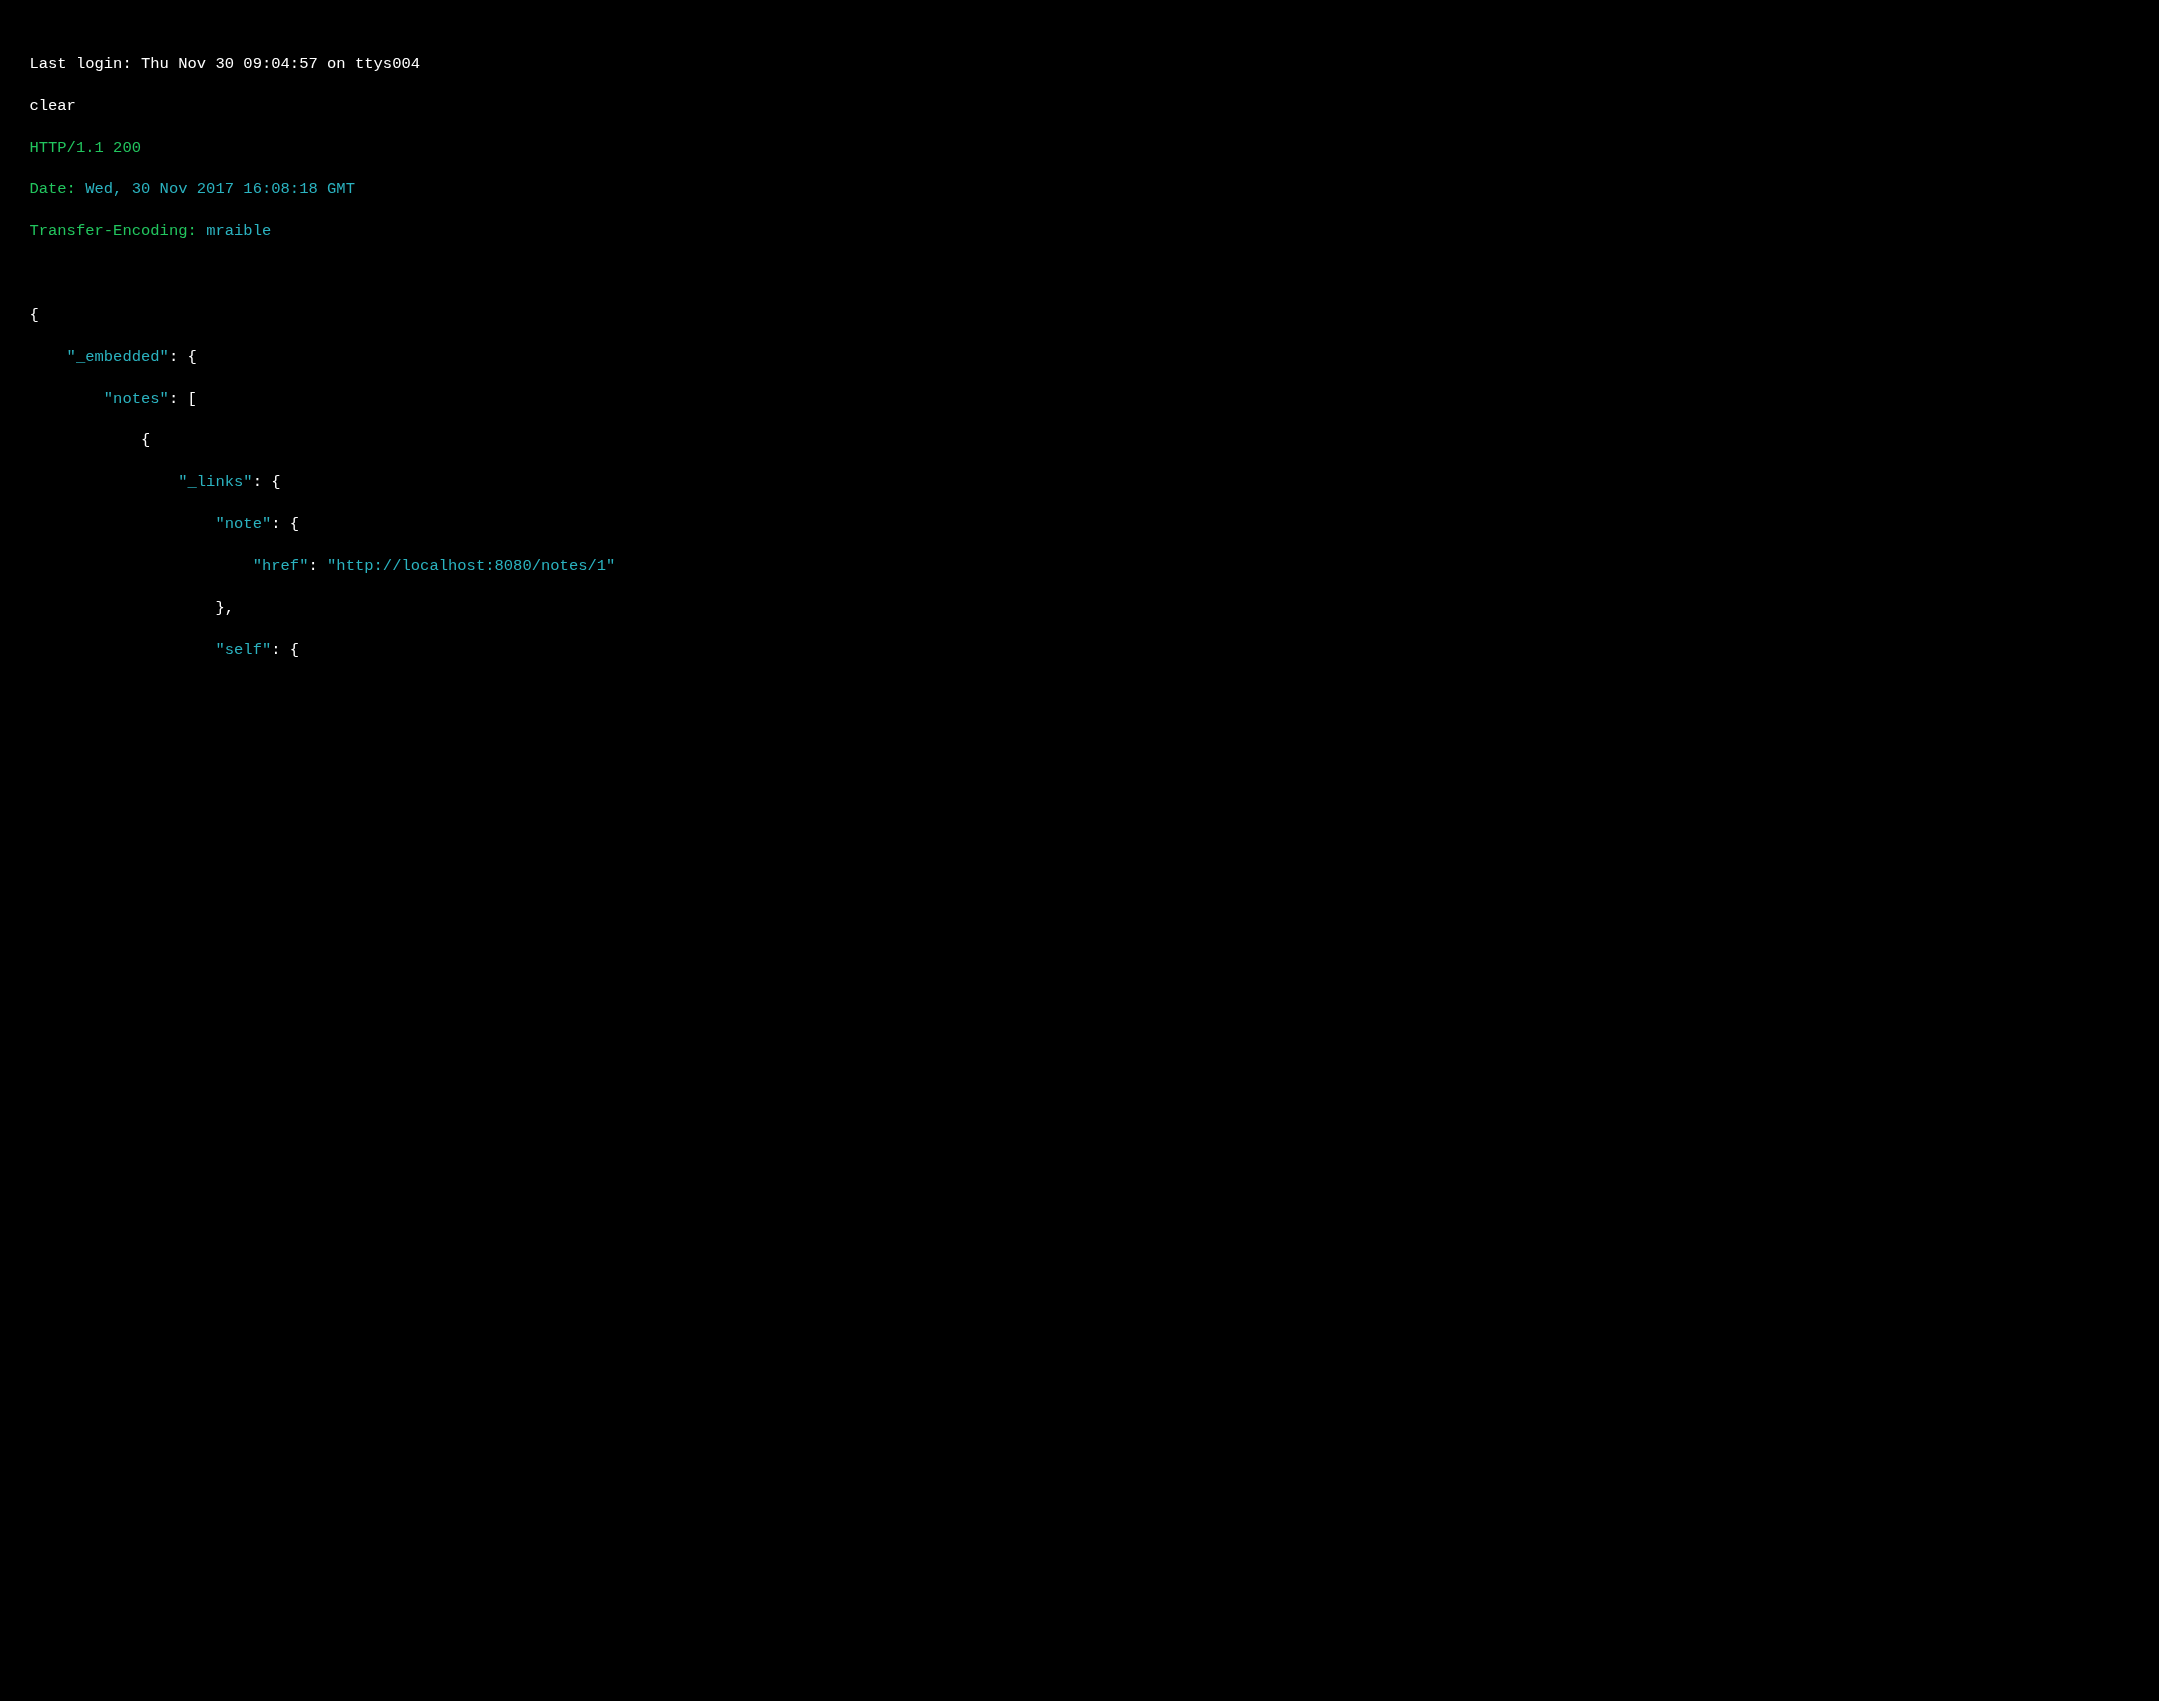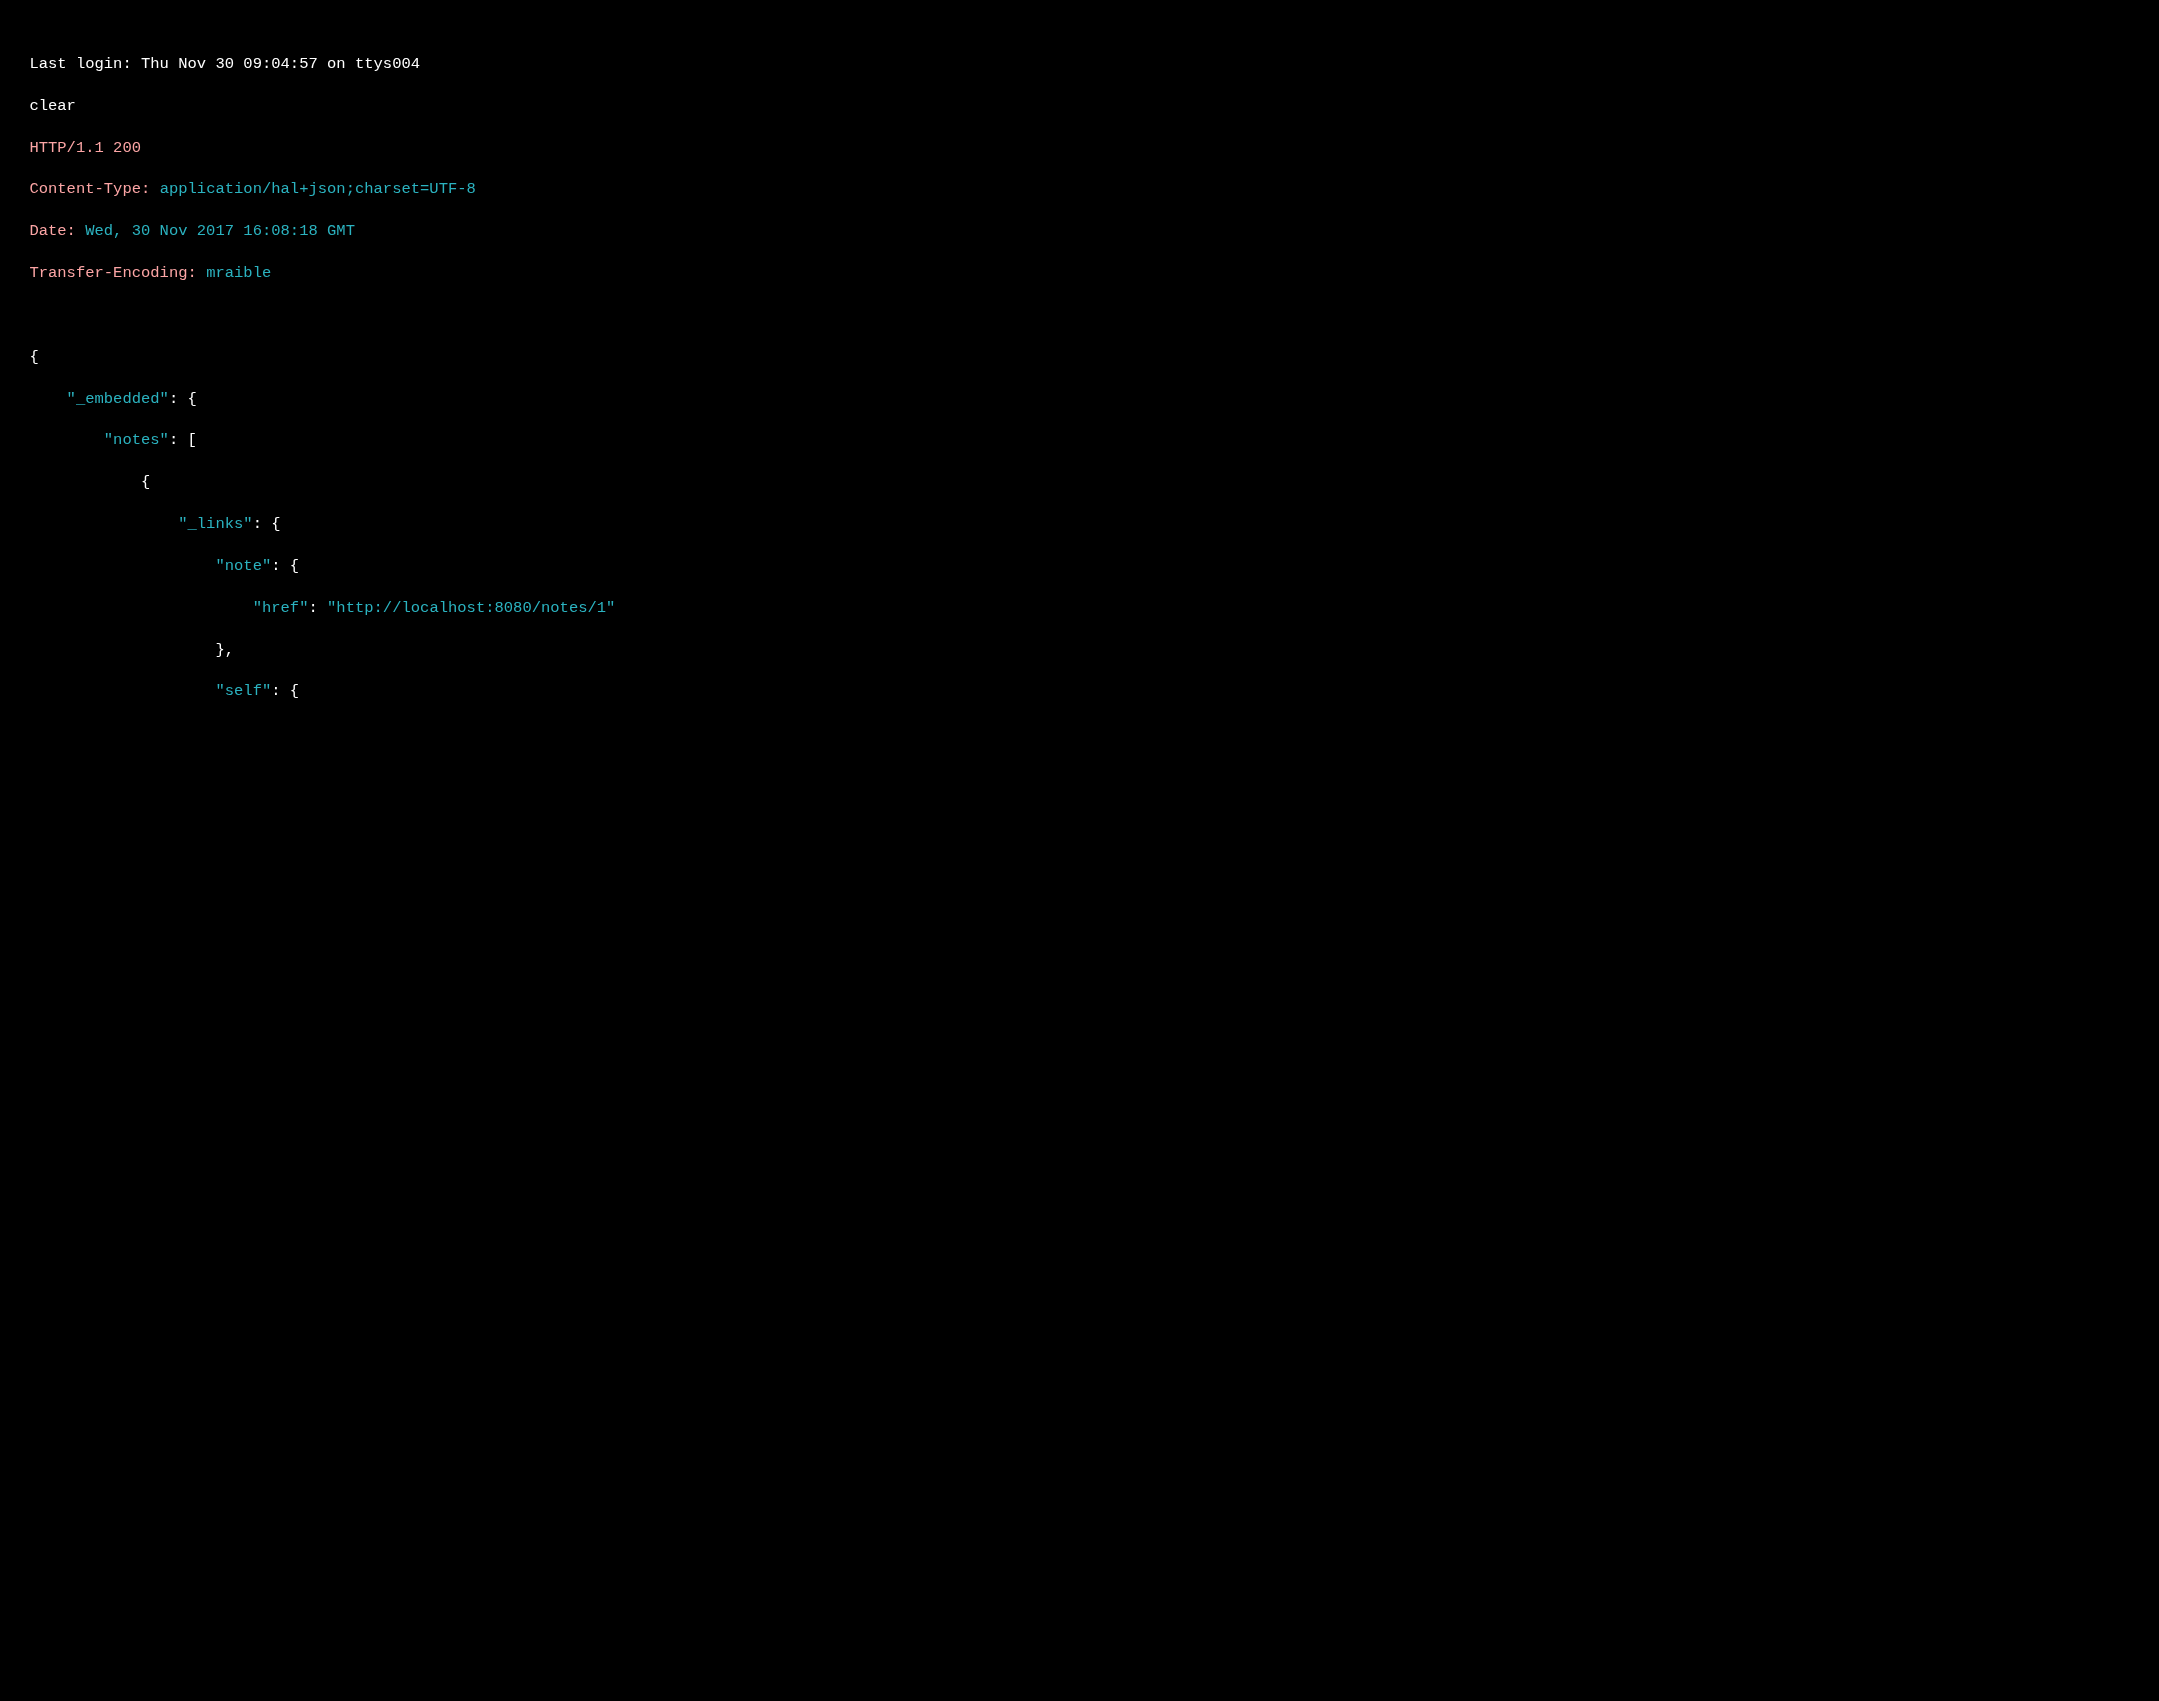--- a/index.html
+++ b/index.html
@@ -73,38 +73,37 @@
       font-family: -apple-system, BlinkMacSystemFont, "Helvetica Neue", sans-serif;
     }
     
     .terminal-content {
       padding: 6.9px 3.4px;
       color: #ffffff;
       white-space: pre;
     }
     
     .white { color: #ffffff; }
-    .gray { color: #fca5a5; }
+    .gray { color: #22c55e; }
     .cyan { color: #2bb3c0; }
     .magenta { color: #cb4b8a; }
     
     .line {
       white-space: pre;
     }
   </style>
 </head>
 <body>
 
 <div class="window">
 
   <div class="terminal-content">
 <div class="line"><span class="white">Last login: Thu Nov 30 09:04:57 on ttys004</span></div>
 <div class="line"><span class="white">clear</span></div>
 <div class="line"><span class="gray">HTTP/1.1 200</span></div>
-<div class="line"><span class="gray">Content-Type: </span><span class="cyan">application/hal+json;charset=UTF-8</span></div>
 <div class="line"><span class="gray">Date: </span><span class="cyan">Wed, 30 Nov 2017 16:08:18 GMT</span></div>
 <div class="line"><span class="gray">Transfer-Encoding: </span><span class="cyan">mraible</span></div>
 <div class="line">&nbsp;</div>
 <div class="line"><span class="white">{</span></div>
 <div class="line"><span class="white">    </span><span class="cyan">"_embedded"</span><span class="white">: {</span></div>
 <div class="line"><span class="white">        </span><span class="cyan">"notes"</span><span class="white">: [</span></div>
 <div class="line"><span class="white">            {</span></div>
 <div class="line"><span class="white">                </span><span class="cyan">"_links"</span><span class="white">: {</span></div>
 <div class="line"><span class="white">                    </span><span class="cyan">"note"</span><span class="white">: {</span></div>
 <div class="line"><span class="white">                        </span><span class="cyan">"href"</span><span class="white">: </span><span class="cyan">"http://localhost:8080/notes/1"</span></div>

